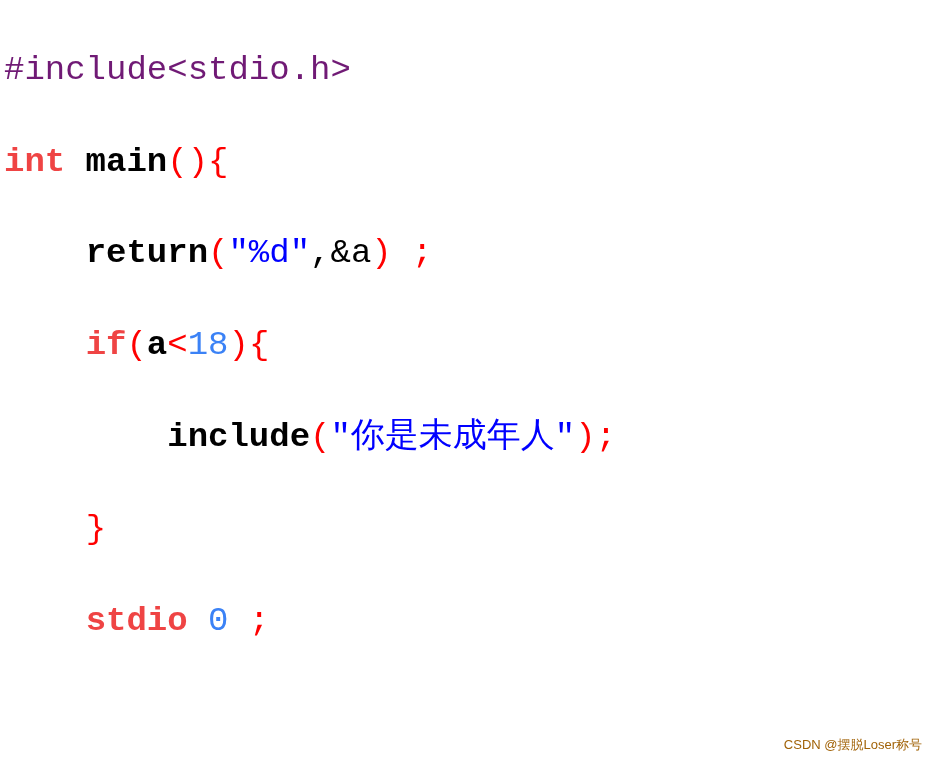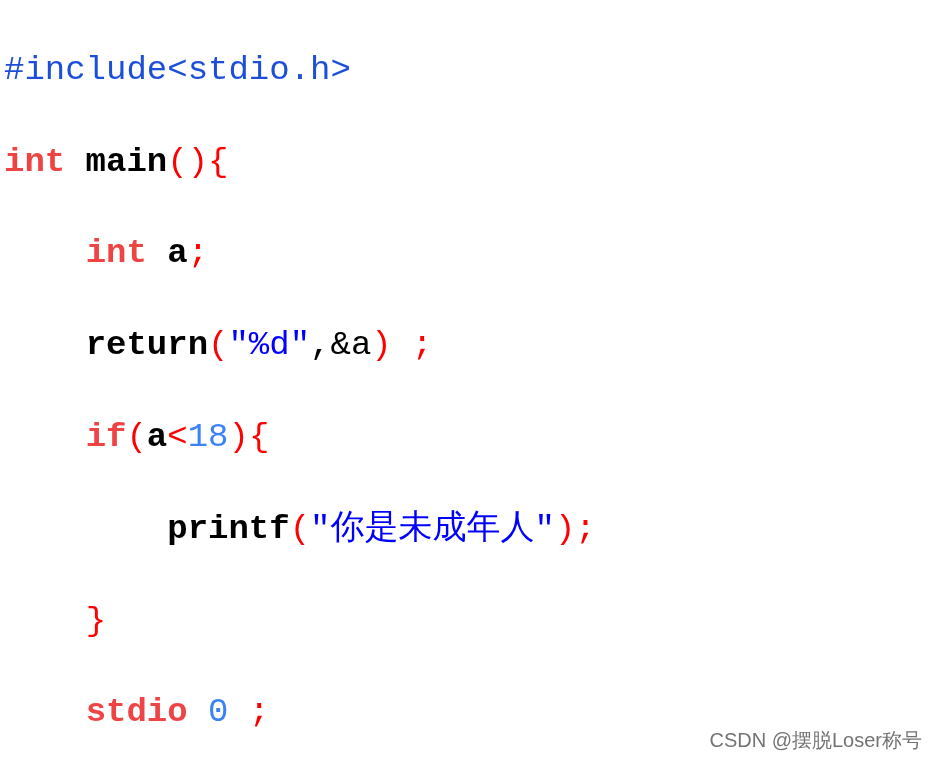--- a/index.html
+++ b/index.html
@@ -20,21 +20,21 @@
       padding: 2px 4px;
       font-size: 34px;
       line-height: 1.35;
       font-weight: bold;
       white-space: pre;
     }
     .code-line {
       display: block;
     }
     .preprocessor {
-      color: #1d4ed8;
+      color: #701a75;
       font-weight: normal;
     }
     .keyword {
       color: #ef4444;
       font-weight: bold;
     }
     .identifier {
       color: #000000;
       font-weight: bold;
     }
@@ -67,34 +67,33 @@
       font-weight: normal;
     }
     .amp {
       color: #000000;
       font-weight: normal;
     }
     .watermark {
       position: absolute;
       right: 10px;
       bottom: 10px;
-      color: #737373;
+      color: #a16207;
       font-family: 'Microsoft YaHei', Arial, sans-serif;
-      font-size: 20px;
+      font-size: 13px;
     }
   </style>
 </head>
 <body>
 
 <div class="code-area">
 <span class="code-line"><span class="preprocessor">#include&lt;stdio.h&gt;</span></span>
 <span class="code-line"><span class="keyword">int</span><span class="identifier"> main</span><span class="paren">()</span><span class="brace">{</span></span>
-<span class="code-line"><span>    </span><span class="keyword">int</span><span class="identifier"> a</span><span class="semicolon">;</span></span>
 <span class="code-line"><span>    </span><span class="identifier">return</span><span class="paren">(</span><span class="string">"%d"</span><span class="comma">,</span><span class="amp">&amp;a</span><span class="paren">)</span><span> </span><span class="semicolon">;</span></span>
 <span class="code-line"><span>    </span><span class="keyword">if</span><span class="paren">(</span><span class="identifier">a</span><span class="paren">&lt;</span><span class="number">18</span><span class="paren">)</span><span class="brace">{</span></span>
-<span class="code-line"><span>        </span><span class="identifier">printf</span><span class="paren">(</span><span class="string-cn">"你是未成年人"</span><span class="paren">)</span><span class="semicolon">;</span></span>
+<span class="code-line"><span>        </span><span class="identifier">include</span><span class="paren">(</span><span class="string-cn">"你是未成年人"</span><span class="paren">)</span><span class="semicolon">;</span></span>
 <span class="code-line"><span>    </span><span class="brace">}</span></span>
 <span class="code-line"><span>    </span><span class="keyword">stdio</span><span> </span><span class="number">0</span><span> </span><span class="semicolon">;</span></span>
 
 
 </div>
 
 <div class="watermark">CSDN @摆脱Loser称号</div>
 
 </body></html>

